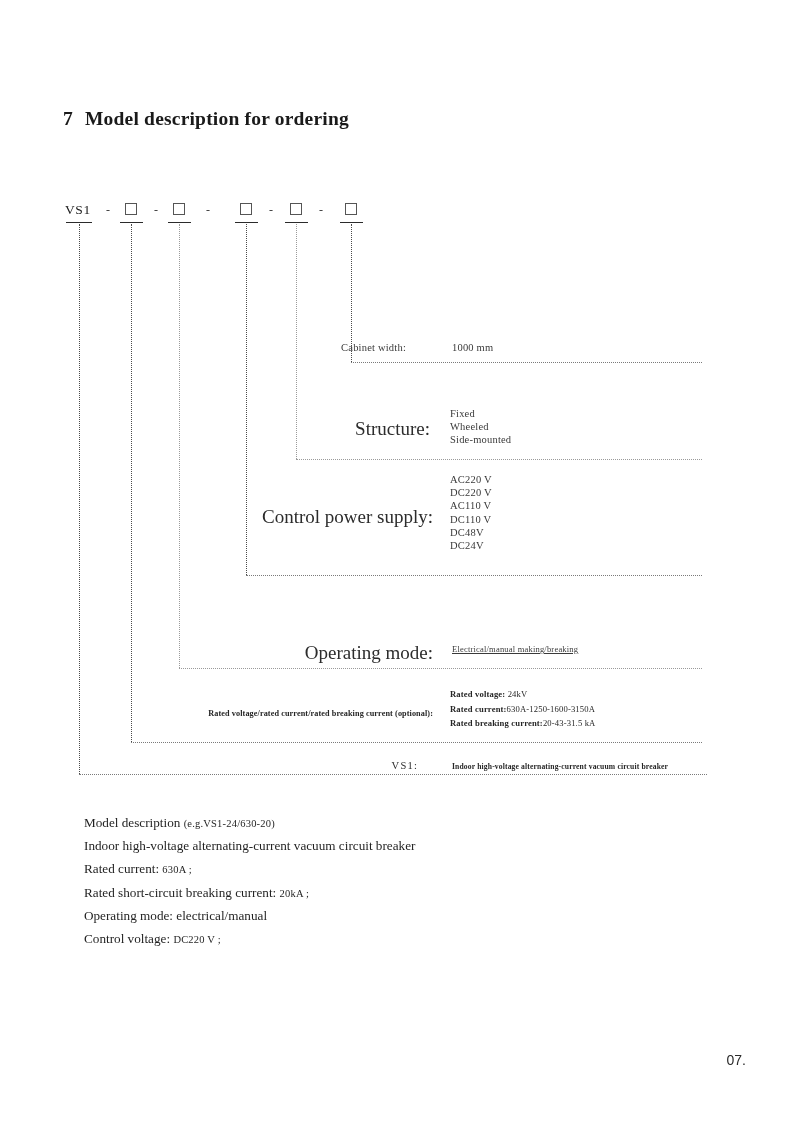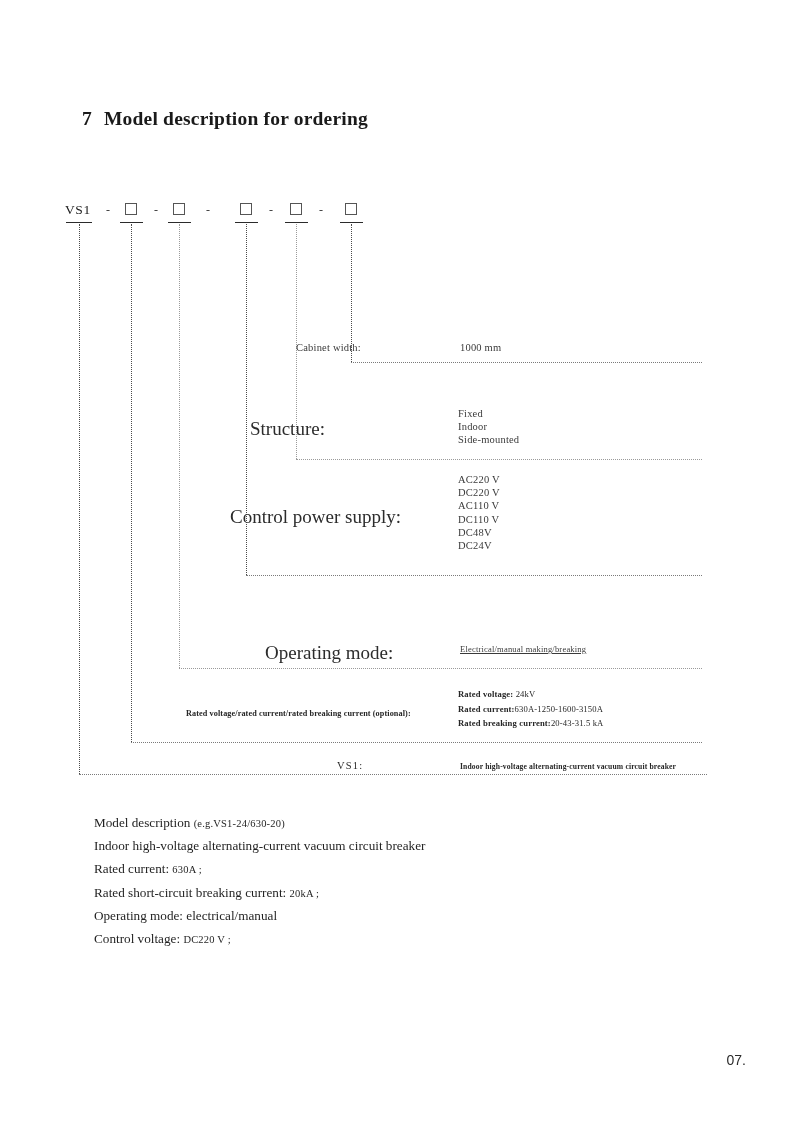--- a/index.html
+++ b/index.html
@@ -18,21 +18,20 @@
 
   
   #section-heading {
     position: absolute;
     left: 63px;
     top: 108px;
     font-size: 19.5px;
     font-weight: bold;
     letter-spacing: 0.2px;
     white-space: nowrap;
-    margin-left: 19px;
   }
   #section-heading .num { margin-right: 12px; }
 
   
   #model-code-row {
     position: absolute;
     left: 0;
     top: 200px;
     width: 703px;
     height: 30px;
@@ -79,27 +78,28 @@
     height: 0;
     border-top: 1px dotted #7a7a7a;
   }
   .lead-v.faint { border-left-color: #9a9a9a; }
   .lead-h.faint { border-top-color: #9a9a9a; }
 
   
   .callout { position: absolute; }
   .callout-label {
     position: absolute;
+    text-align: right;
     white-space: nowrap;
   }
   .callout-values {
     position: absolute;
     white-space: nowrap;
   }
-  .callout-values .v-line { display: block; white-space: nowrap; margin-left: 8px; }
+  .callout-values .v-line { display: block; white-space: nowrap; }
 
   
   .lbl-lg { font-size: 19px; color: #2c2c2c; }
   .val-md { font-size: 10.5px; color: #3a3a3a; line-height: 13.2px; letter-spacing: 0.2px; }
   .val-sm { font-size: 8.5px; color: #3a3a3a; line-height: 11px; letter-spacing: 0.2px; text-decoration: underline; }
   .lbl-bold-sm {
     font-size: 8.2px;
     font-weight: bold;
     color: #262626;
     letter-spacing: 0.1px;
@@ -122,21 +122,20 @@
     color: #262626;
     letter-spacing: 0.15px;
   }
 
   
   #description-block {
     position: absolute;
     left: 84px;
     top: 812px;
     width: 600px;
-    margin-left: 10px;
   }
   #description-block .desc-line {
     font-size: 13.2px;
     line-height: 22.2px;
     color: #1f1f1f;
     white-space: nowrap;
   }
   #description-block .desc-line .small {
     font-size: 10.5px;
     letter-spacing: 0.2px;
@@ -217,21 +216,21 @@
   <div class="callout-label val-md" style="left:296px; top:341px; width:110px;">Cabinet width:</div>
   <div class="callout-values val-md" style="left:452px; top:341px;">
     <span class="v-line">1000 mm</span>
   </div>
 </div>
 
 <div class="callout">
   <div class="callout-label lbl-lg" style="left:250px; top:418px; width:180px;">Structure:</div>
   <div class="callout-values val-md" style="left:450px; top:407px;">
     <span class="v-line">Fixed</span>
-    <span class="v-line">Indoor</span>
+    <span class="v-line">Wheeled</span>
     <span class="v-line">Side-mounted</span>
   </div>
 </div>
 
 <div class="callout">
   <div class="callout-label lbl-lg" style="left:230px; top:506px; width:203px;">Control power supply:</div>
   <div class="callout-values val-md" style="left:450px; top:473px;">
     <span class="v-line">AC220 V</span>
     <span class="v-line">DC220 V</span>
     <span class="v-line">AC110 V</span>
@@ -251,21 +250,21 @@
 <div class="callout">
   <div class="callout-label lbl-bold-sm" style="left:186px; top:709px; width:247px;">Rated voltage/rated current/rated breaking current (optional):</div>
   <div class="callout-values val-bold-sm" style="left:450px; top:687px;">
     <span class="v-line"><b>Rated voltage:</b><span> 24kV</span></span>
     <span class="v-line"><b>Rated current:</b><span>630A-1250-1600-3150A</span></span>
     <span class="v-line"><b>Rated breaking current:</b><span>20-43-31.5 kA</span></span>
   </div>
 </div>
 
 <div class="callout">
-  <div class="callout-label lbl-vs1" style="left:337px; top:760px; width:100px;">VS1:</div>
+  <div class="callout-label lbl-vs1" style="left:318px; top:760px; width:100px;">VS1:</div>
   <div class="callout-values val-vs1" style="left:452px; top:762px;">
     <span class="v-line">Indoor high-voltage alternating-current vacuum circuit breaker</span>
   </div>
 </div>
 
 <div id="description-block">
   <div class="desc-line"><span>Model description  </span><span class="small">(e.g.VS1-24/630-20)</span></div>
   <div class="desc-line"><span>Indoor high-voltage alternating-current vacuum circuit breaker</span><span class="small"></span></div>
   <div class="desc-line"><span>Rated current: </span><span class="small">630A ;</span></div>
   <div class="desc-line"><span>Rated short-circuit breaking current: </span><span class="small">20kA ;</span></div>

